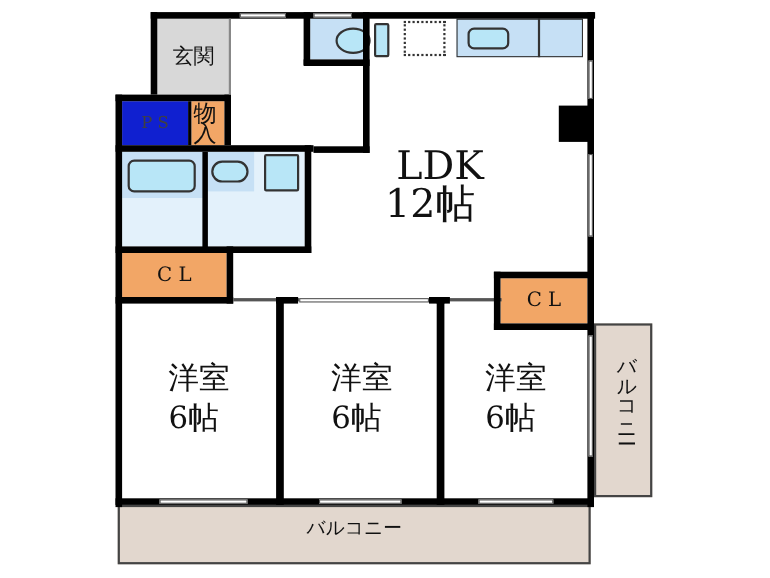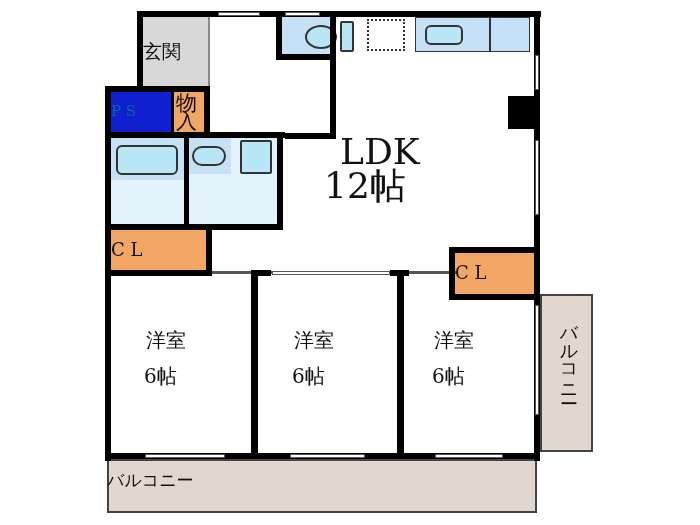--- a/index.html
+++ b/index.html
@@ -1,22 +1,22 @@
 <!DOCTYPE html>
 <html><head>
   <meta charset="utf-8">
   <style>
     html, body { margin:0; padding:0; background:#ffffff; }
     body { width:700px; height:525px; position:relative; overflow:hidden; font-family:"DejaVu Serif", serif; }
     .abs { position:absolute; box-sizing:border-box; }
     .wall { position:absolute; background:#000; }
     .win { position:absolute; background:#fff; border:1px solid #555; box-sizing:border-box; }
-    .lbl { position:absolute; color:#111; line-height:1; white-space:nowrap; }
+    .lbl { position:absolute; color:#111; line-height:1; text-align:center; white-space:nowrap; }
     .big { font-size:36px; }
-    .mid { font-size:20px; }
+    .mid { font-size:28px; }
     .sm  { font-size:17px; }
     .balc { position:absolute; background:#e2d7ce; border:2px solid #444; box-sizing:border-box; }
     .orange { position:absolute; background:#f2a666; box-sizing:border-box; }
     .blue { position:absolute; background:#c6e0f5; box-sizing:border-box; }
     .lightblue { position:absolute; background:#e3f1fb; box-sizing:border-box; }
     .fixture { position:absolute; background:#b8e6f7; border:2px solid #333; box-sizing:border-box; }
     svg { position:absolute; overflow:visible; }
   </style>
 </head>
 <body>
@@ -24,21 +24,21 @@
 <div class="balc" style="left:107px;top:459px;width:430px;height:54px;"></div>
 <div class="lbl sm" style="left:107px;top:472px;width:430px;font-size:17px;">バルコニー</div>
 
 <div class="balc" style="left:540px;top:294px;width:53px;height:158px;"></div>
 <div class="lbl" style="left:556px;top:312px;width:22px;font-size:18px;writing-mode:vertical-rl;">バルコニー</div>
 
 <div class="abs" style="left:143px;top:17px;width:66px;height:69px;background:#d8d8d8;"></div>
 <div class="lbl" style="left:143px;top:42px;width:66px;font-size:19px;">玄関</div>
 
 <div class="abs" style="left:111px;top:92px;width:60px;height:40px;background:#1020d0;"></div>
-<div class="lbl" style="left:111px;top:104px;width:60px;font-size:15px;color:#0369a1;">P S</div>
+<div class="lbl" style="left:111px;top:104px;width:60px;font-size:15px;color:#404040;">P S</div>
 
 <div class="orange" style="left:174px;top:92px;width:30px;height:40px;"></div>
 <div class="lbl" style="left:176px;top:94px;width:14px;font-size:21px;white-space:normal;line-height:18px;word-break:break-all;">物入</div>
 
 <div class="blue" style="left:282px;top:17px;width:50px;height:37px;"></div>
 <div class="fixture" style="left:305px;top:25px;width:32px;height:24px;border-radius:50%;"></div>
 <div class="fixture" style="left:340px;top:21px;width:14px;height:31px;border-radius:2px;"></div>
 
 <div class="abs" style="left:367px;top:19px;width:38px;height:32px;border:2px dotted #333;"></div>
 <svg width="0" height="0" style="left:0;top:0;">
@@ -146,21 +146,21 @@
 
   <path d="M443 276 A32 32 0 0 1 411 308 L411 276" fill="none" stroke="#222" stroke-width="1.5"></path>
 
   <path d="M124 277 L128 288 L132 277 M185 277 L189 288 L193 277" fill="none" stroke="#222" stroke-width="1.2"></path>
   <path d="M465 300 L469 310 L473 300 M516 300 L520 310 L524 300" fill="none" stroke="#222" stroke-width="1.2"></path>
 
   <path d="M212 118 L222 122 L212 126" fill="none" stroke="#222" stroke-width="1.2"></path>
 </svg>
 
 <div class="lbl big" style="left:340px;top:134px;width:120px;">LDK</div>
-<div class="lbl big" style="left:324px;top:168px;width:100px;">12帖</div>
+<div class="lbl big" style="left:341px;top:168px;width:100px;">12帖</div>
 
 <div class="lbl mid" style="left:146px;top:330px;width:70px;">洋室</div>
 <div class="lbl mid" style="left:144px;top:366px;width:64px;">6帖</div>
 
 <div class="lbl mid" style="left:294px;top:330px;width:70px;">洋室</div>
 <div class="lbl mid" style="left:292px;top:366px;width:64px;">6帖</div>
 
 <div class="lbl mid" style="left:434px;top:330px;width:70px;">洋室</div>
 <div class="lbl mid" style="left:432px;top:366px;width:64px;">6帖</div>
 

